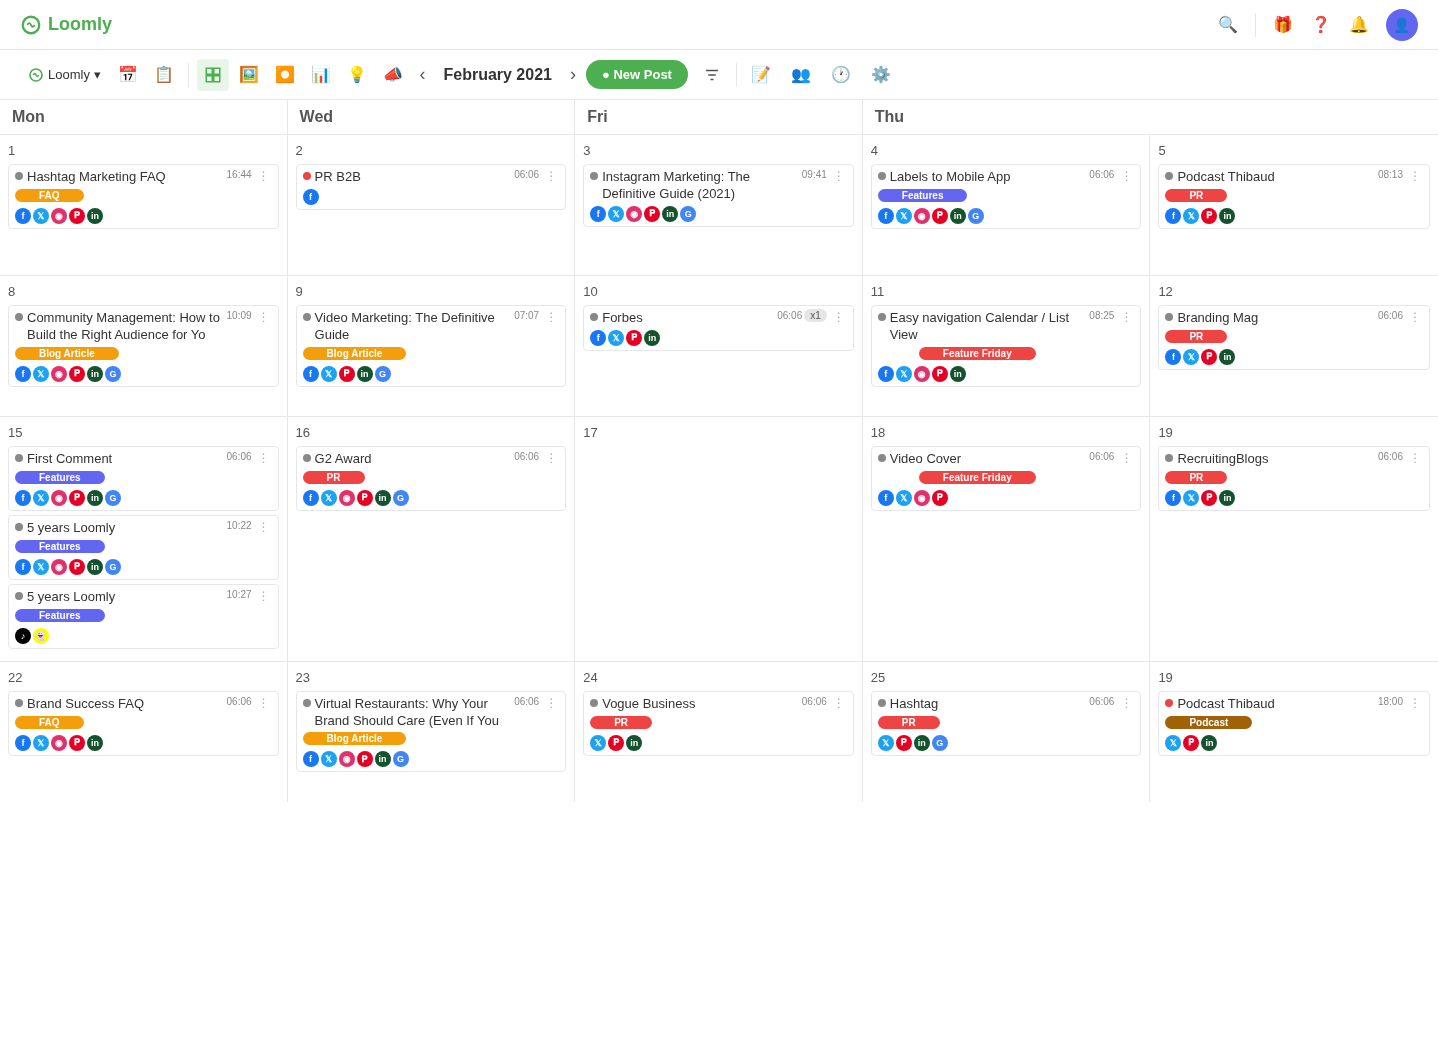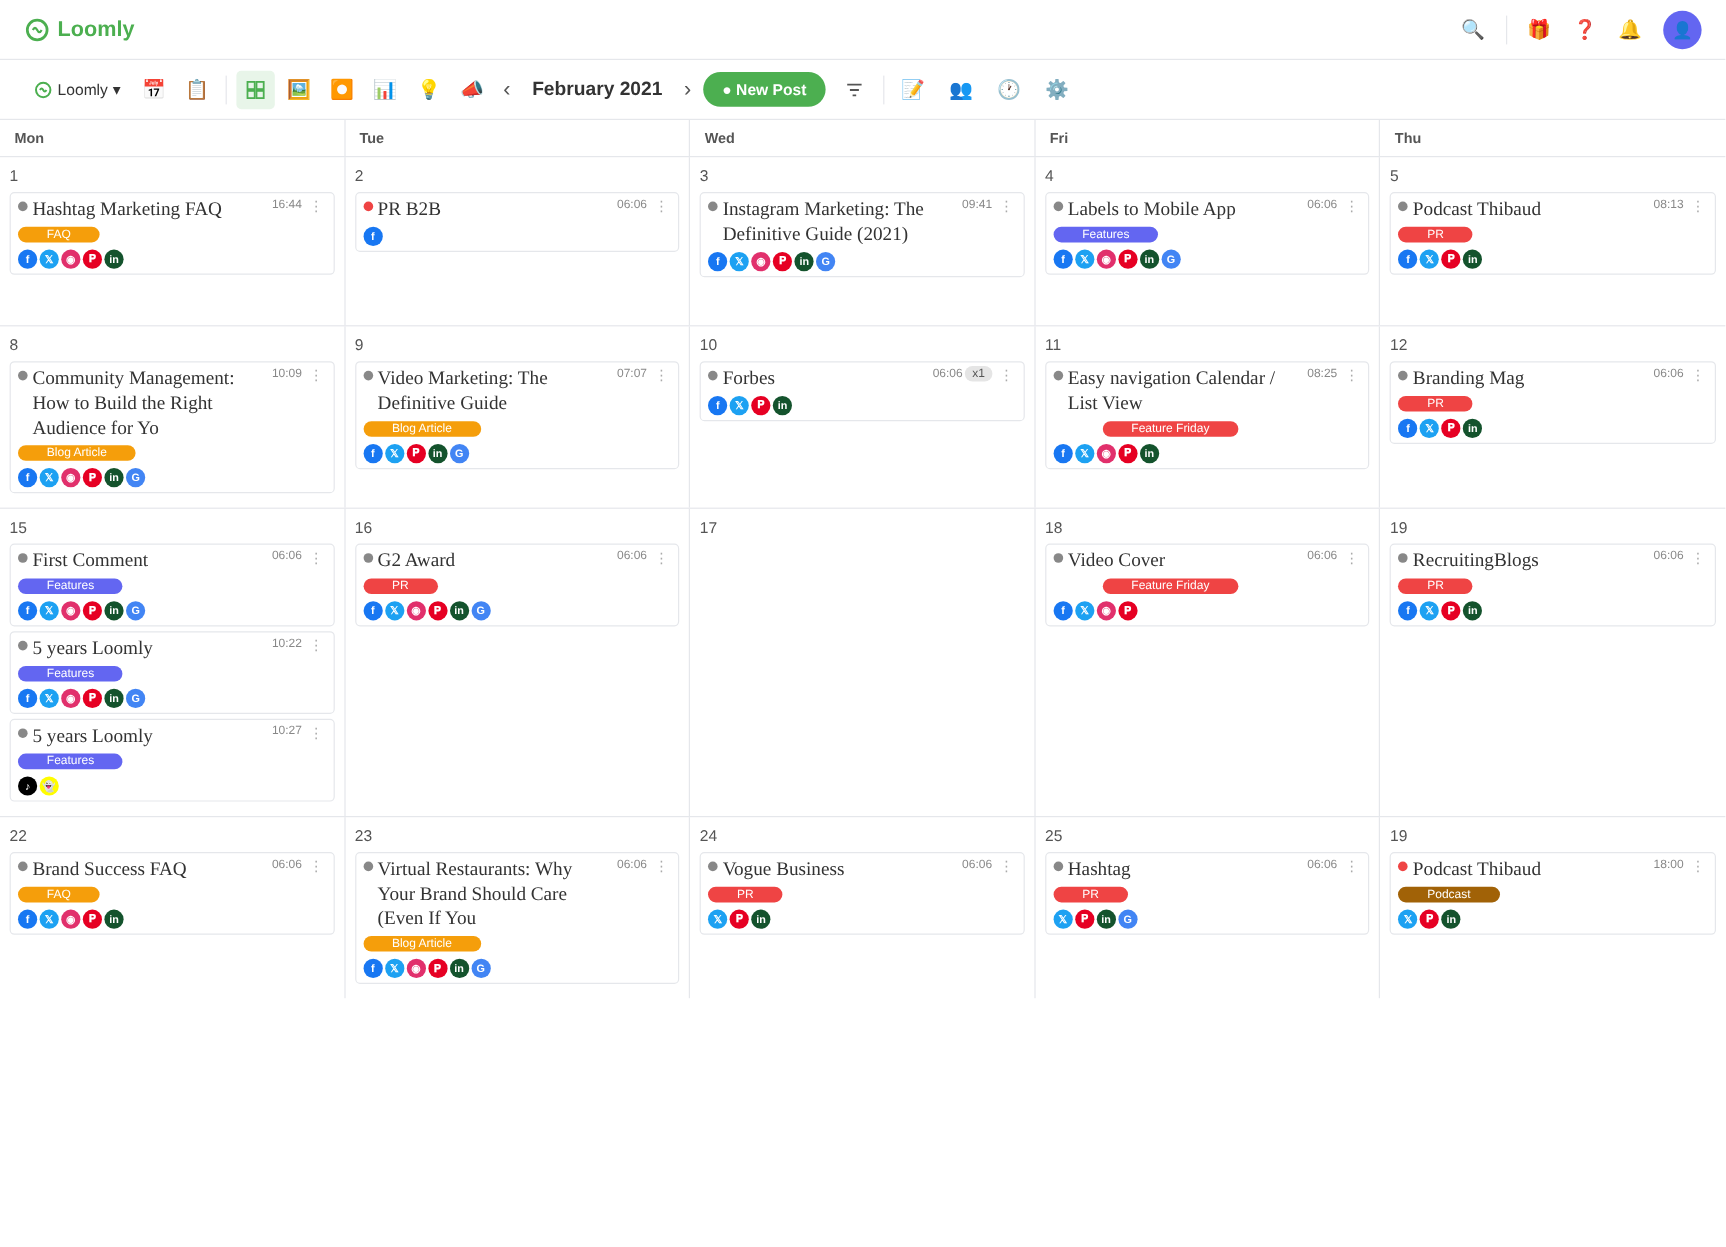--- a/index.html
+++ b/index.html
@@ -30,37 +30,37 @@
     .icon-btn.active { background: #e8f5e9; color: #4caf50; }
     .nav-month { display: flex; align-items: center; gap: 12px; }
     .month-title { font-size: 16px; font-weight: 600; color: #333; }
     .nav-arrow { cursor: pointer; font-size: 18px; color: #555; padding: 2px 6px; }
     .new-post-btn { background: #4caf50; color: white; border: none; border-radius: 20px; padding: 7px 16px; font-size: 13px; font-weight: 600; cursor: pointer; display: flex; align-items: center; gap: 6px; }
     .filter-btn { width: 32px; height: 32px; display: flex; align-items: center; justify-content: center; color: #555; cursor: pointer; font-size: 16px; }
 
     
     .calendar { display: flex; flex-direction: column; flex: 1; }
     .calendar-header { display: grid; grid-template-columns: repeat(5, 1fr); border-bottom: 1px solid #e5e7eb; }
-    .day-header { padding: 8px 12px; font-weight: 600; font-size: 12px; color: #555; border-right: 1px solid #e5e7eb; }
+    .day-header { padding: 8px 12px; font-weight: 600; font-size: 16px; color: #555; border-right: 1px solid #e5e7eb; }
     .day-header:last-child { border-right: none; }
     .calendar-body { display: flex; flex-direction: column; flex: 1; }
     .calendar-week { display: grid; grid-template-columns: repeat(5, 1fr); border-bottom: 1px solid #e5e7eb; min-height: 140px; }
     .calendar-week:last-child { border-bottom: none; }
     .calendar-cell { border-right: 1px solid #e5e7eb; padding: 8px; position: relative; min-height: 140px; vertical-align: top; }
     .calendar-cell:last-child { border-right: none; }
     .cell-date { font-size: 13px; color: #555; margin-bottom: 6px; font-weight: 500; }
 
     
     .post-item { border-radius: 4px; padding: 4px 6px; margin-bottom: 4px; background: #fff; border: 1px solid #e5e7eb; cursor: pointer; }
     .post-header { display: flex; align-items: flex-start; justify-content: space-between; gap: 4px; }
     .post-dot { width: 8px; height: 8px; border-radius: 50%; flex-shrink: 0; margin-top: 3px; }
-    .post-title { font-size: 16px; color: #333; flex: 1; line-height: 1.3; font-weight: 500; font-family: Liberation Serif, serif; }
+    .post-title { font-size: 13px; color: #333; flex: 1; line-height: 1.3; font-weight: 500; }
     .post-time { font-size: 10px; color: #888; white-space: nowrap; }
     .post-more { color: #aaa; font-size: 12px; cursor: pointer; padding: 0 2px; }
-    .tag { display: inline-block; border-radius: 10px; padding: 1px 24px; font-size: 10px; font-weight: 400; color: white; margin: 3px 0; }
+    .tag { display: inline-block; border-radius: 10px; padding: 1px 24px; font-size: 10px; font-weight: 700; color: white; margin: 3px 0; }
     .tag-faq { background: #f59e0b; }
     .tag-pr { background: #ef4444; }
     .tag-features { background: #6366f1; }
     .tag-blog { background: #f59e0b; }
     .tag-feature-friday { background: #ef4444; margin-left: 41px; }
     .tag-podcast { background: #a16207; }
     .social-icons { display: flex; gap: 2px; margin-top: 3px; flex-wrap: wrap; }
     .si { width: 16px; height: 16px; border-radius: 50%; display: flex; align-items: center; justify-content: center; font-size: 9px; color: white; font-weight: 700; flex-shrink: 0; }
     .si-fb { background: #1877f2; }
     .si-tw { background: #1da1f2; }
@@ -142,21 +142,20 @@
     <div class="icon-btn">📝</div>
     <div class="icon-btn">👥</div>
     <div class="icon-btn">🕐</div>
     <div class="icon-btn">⚙️</div>
   </div>
 </div>
 
 <div class="calendar">
   <div class="calendar-header" id="cal-header">
       <div class="day-header">Mon</div>
-      <div class="day-header">Tue</div>
       <div class="day-header">Wed</div>
       <div class="day-header">Fri</div>
       <div class="day-header">Thu</div>
     </div>
   <div class="calendar-body" id="cal-body">
       <div class="calendar-week">
         <div class="calendar-cell">
           <div class="cell-date">1</div>
           <div class="post-item"><div class="post-header">
               <span class="post-dot" style="background: rgb(136, 136, 136);"></span>

